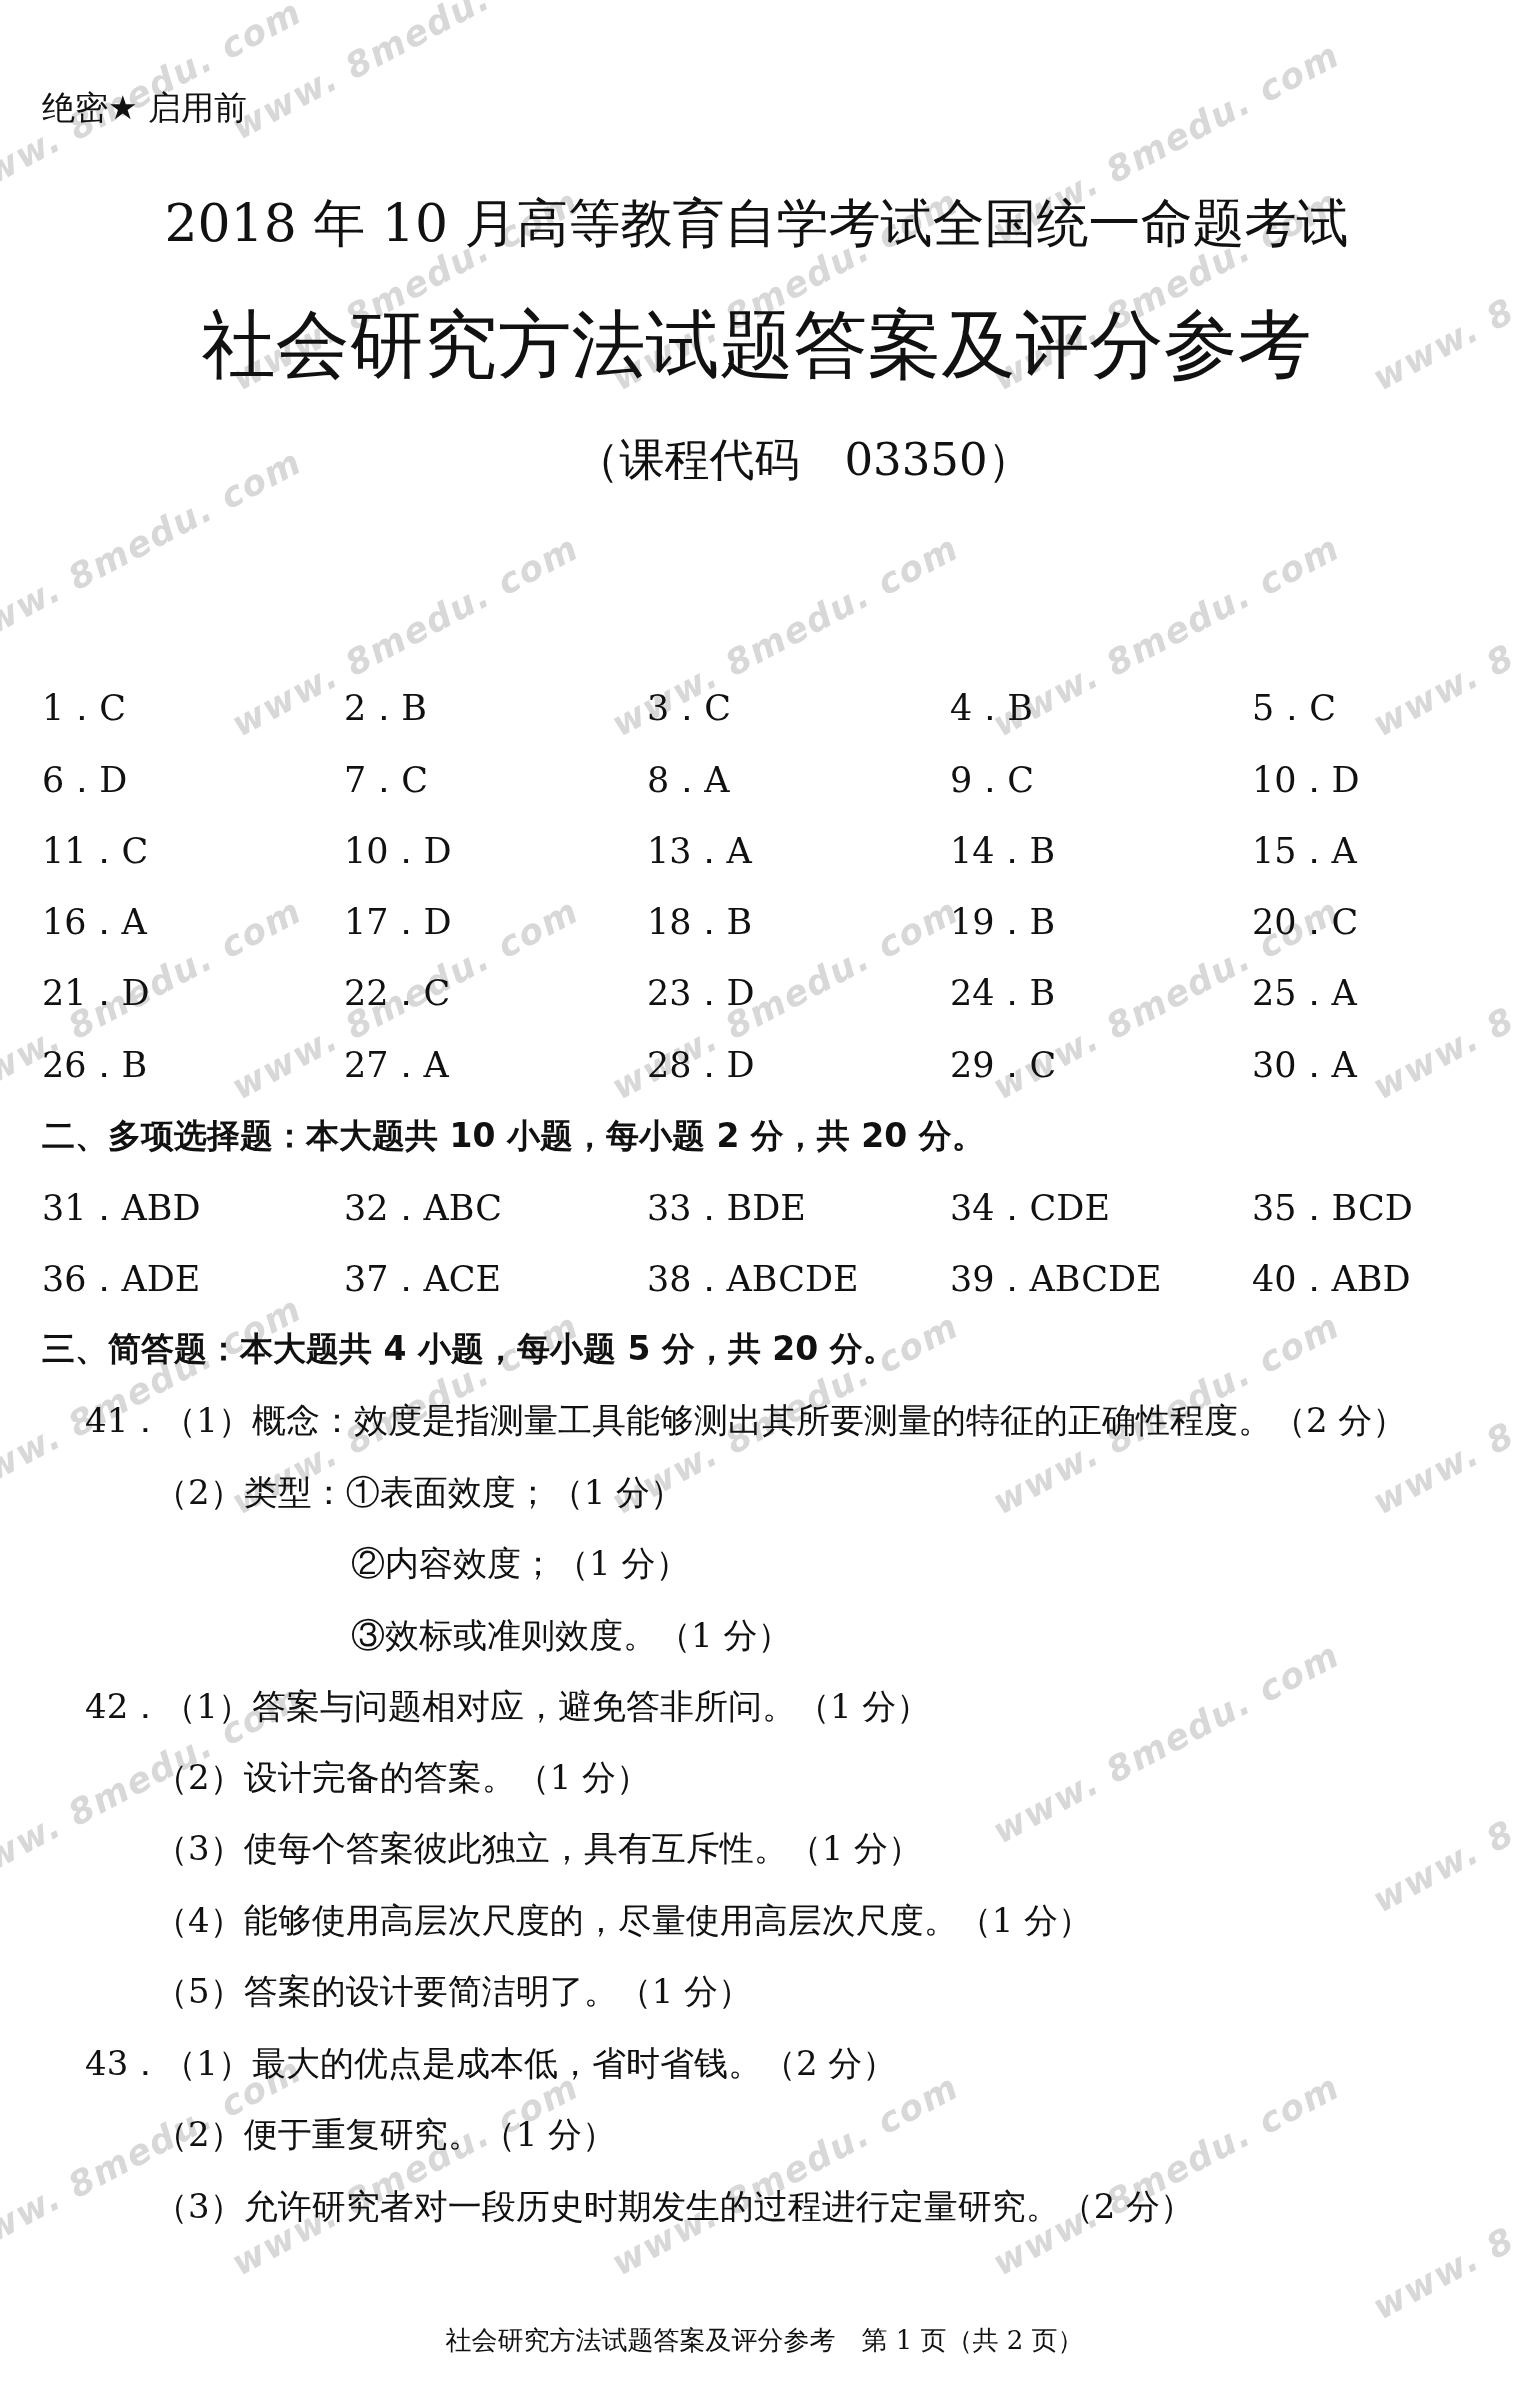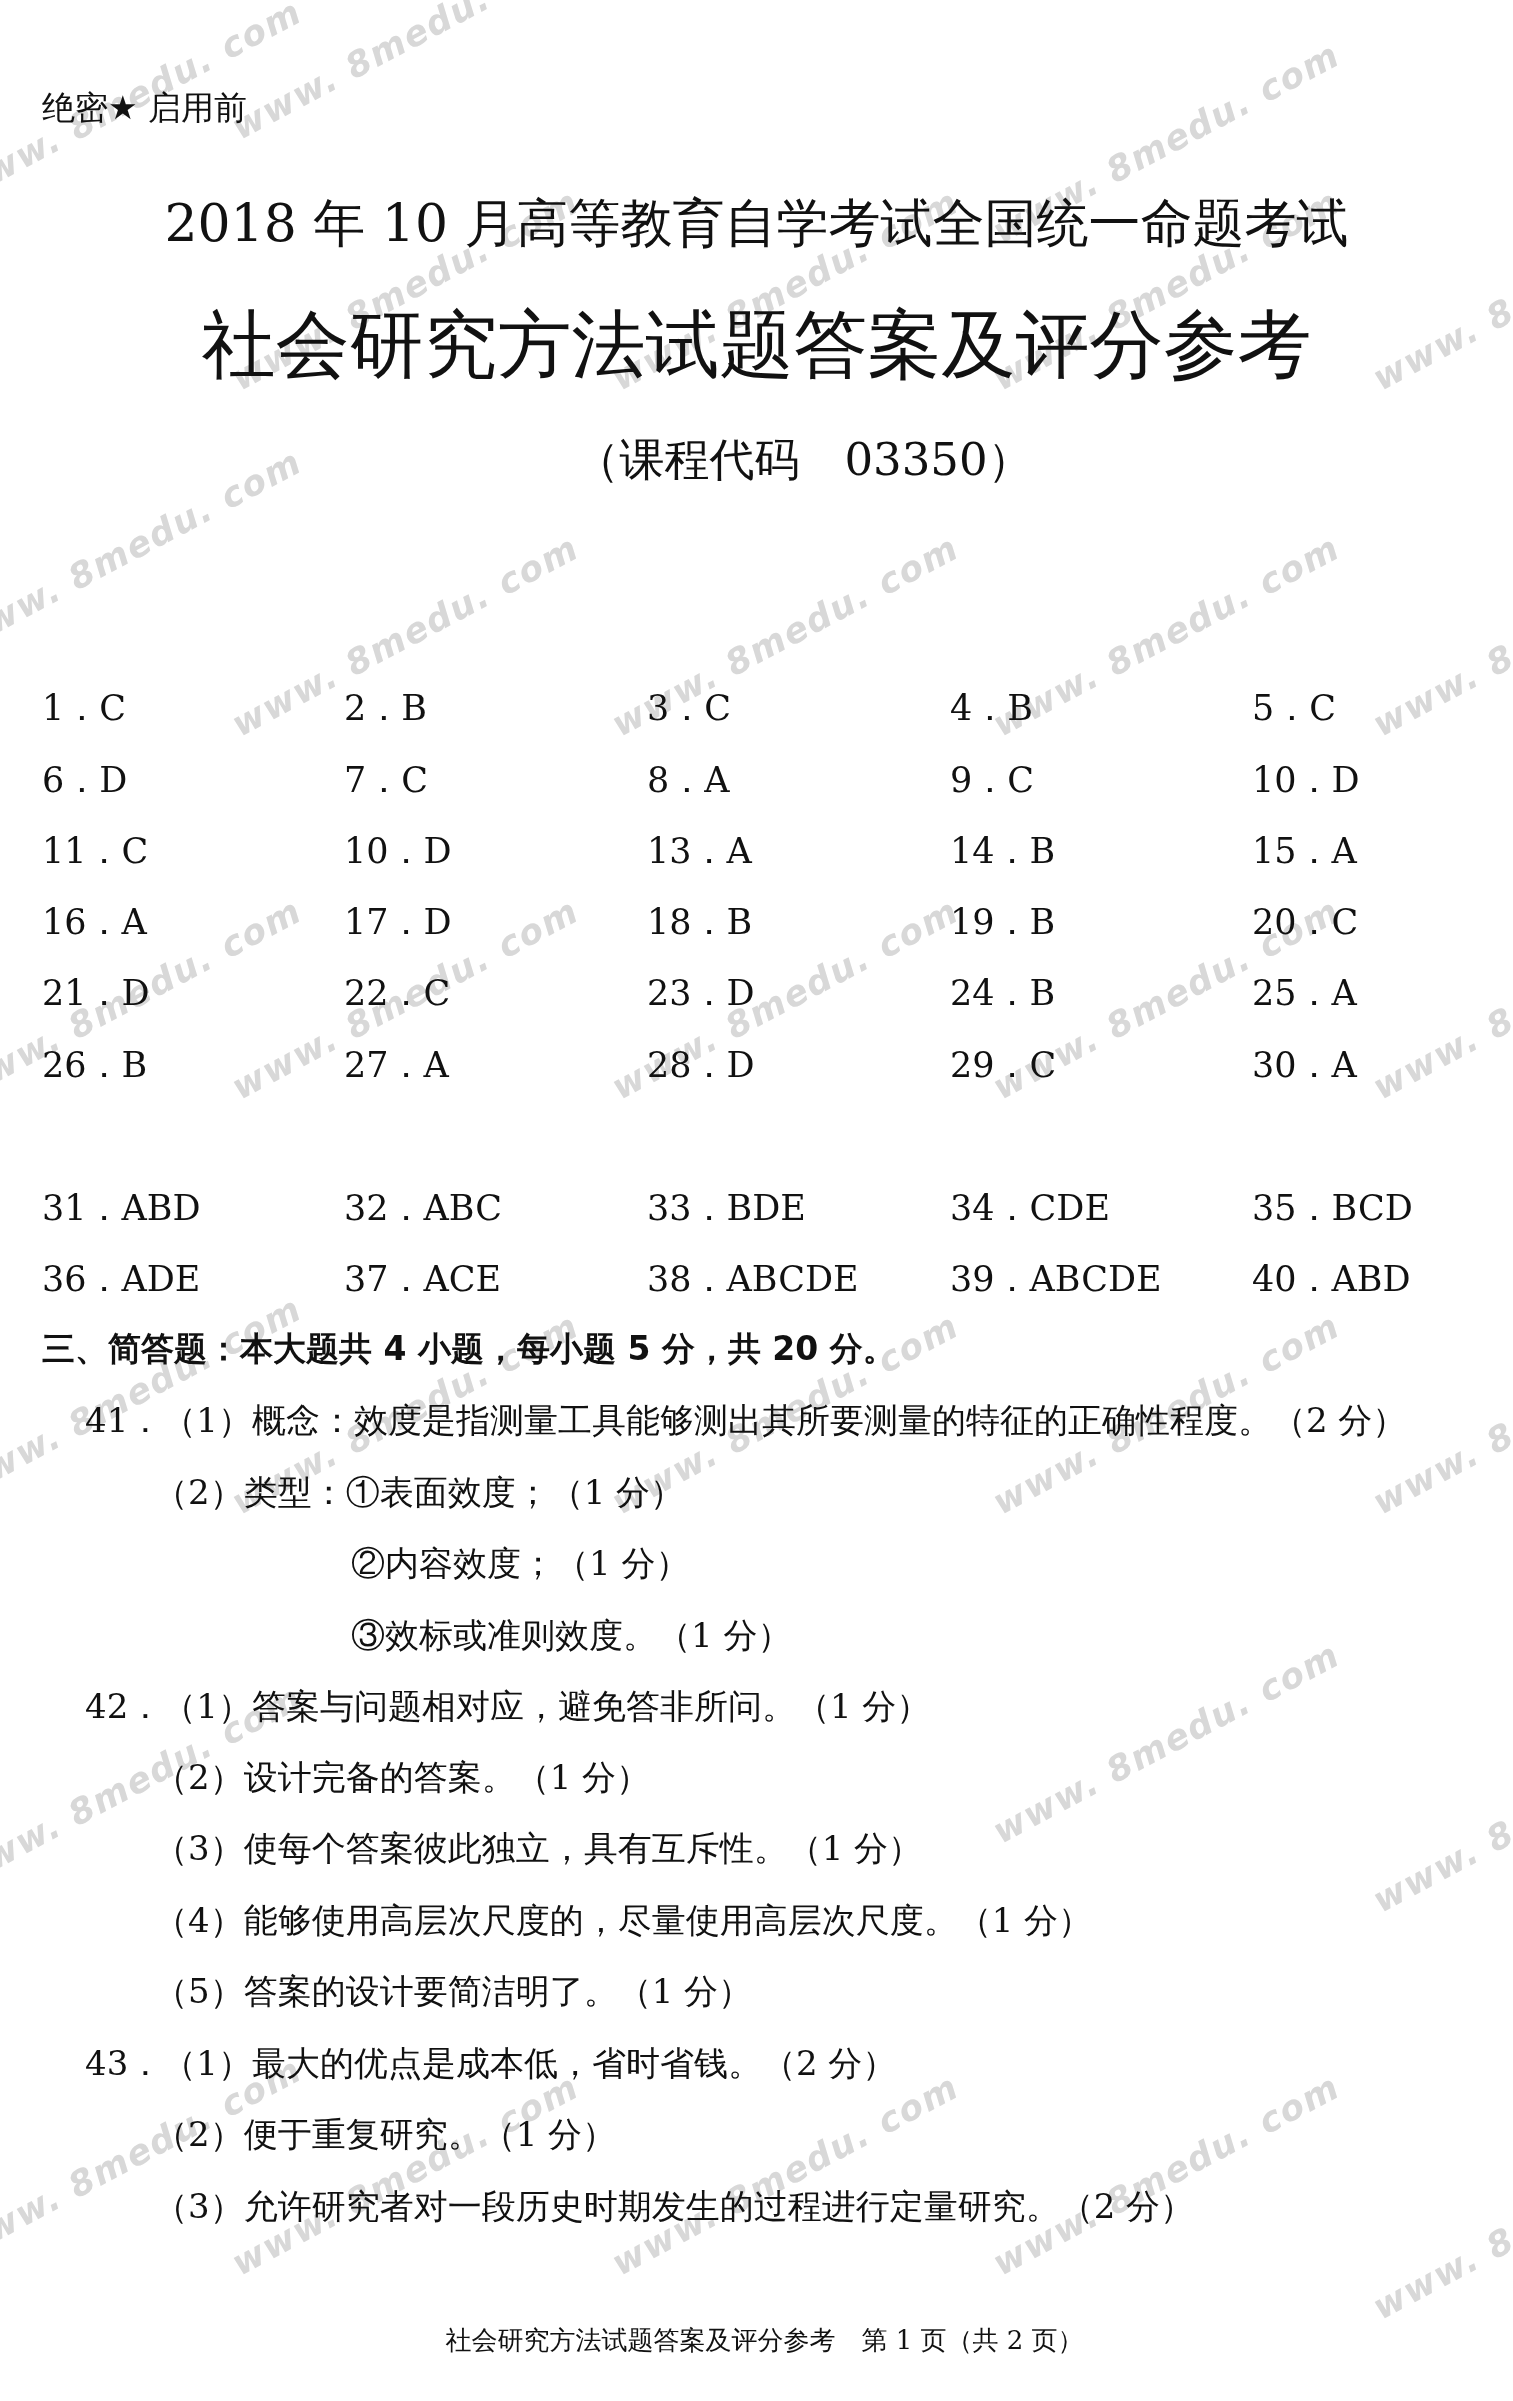--- a/index.html
+++ b/index.html
@@ -93,20 +93,21 @@
     <div class="abs ans" style="left:950px;top:970px">24．B</div>
     <div class="abs ans" style="left:1252px;top:970px">25．A</div>
 
     <div class="abs ans" style="left:42px;top:1042px">26．B</div>
     <div class="abs ans" style="left:344px;top:1042px">27．A</div>
     <div class="abs ans" style="left:647px;top:1042px">28．D</div>
     <div class="abs ans" style="left:950px;top:1042px">29．C</div>
     <div class="abs ans" style="left:1252px;top:1042px">30．A</div>
   </div>
 
+  <div class="abs section" style="top:1114px">二、多项选择题：本大题共 10 小题，每小题 2 分，共 20 分。</div>
 
   <div>
     <div class="abs ans" style="left:42px;top:1185px">31．ABD</div>
     <div class="abs ans" style="left:344px;top:1185px">32．ABC</div>
     <div class="abs ans" style="left:647px;top:1185px">33．BDE</div>
     <div class="abs ans" style="left:950px;top:1185px">34．CDE</div>
     <div class="abs ans" style="left:1252px;top:1185px">35．BCD</div>
 
     <div class="abs ans" style="left:42px;top:1256px">36．ADE</div>
     <div class="abs ans" style="left:344px;top:1256px">37．ACE</div>

